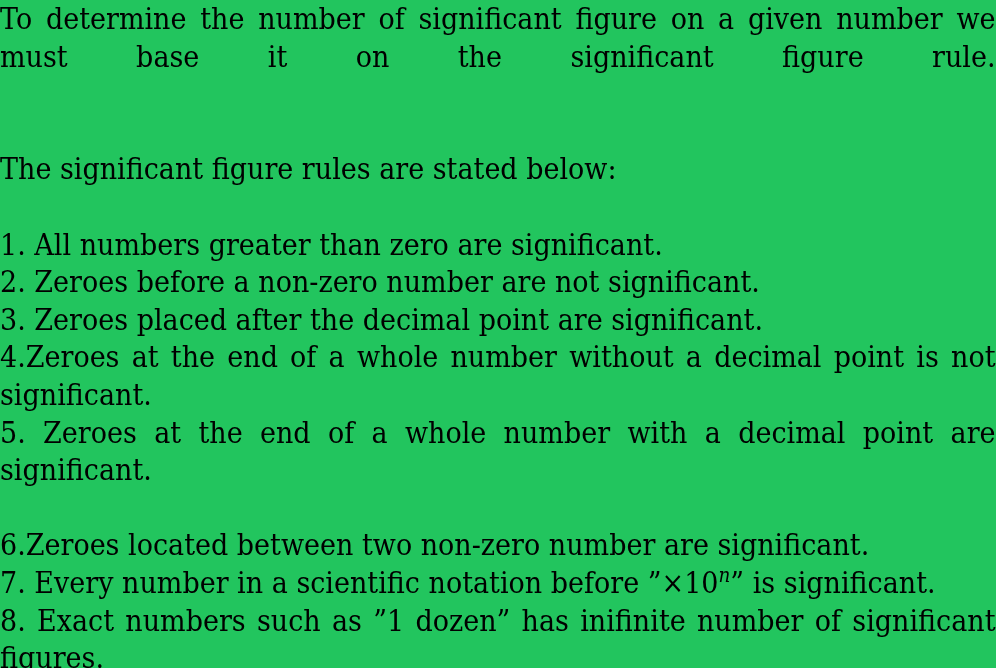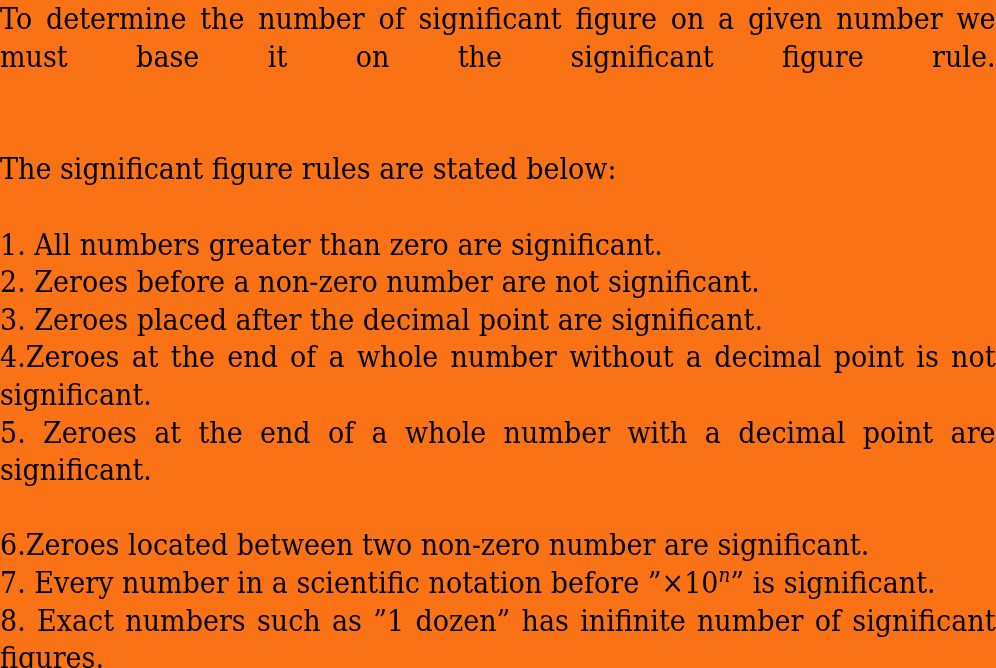--- a/index.html
+++ b/index.html
@@ -6,21 +6,21 @@
   html, body {
     margin: 0;
     padding: 0;
     background: #ffffff;
   }
 
   .page {
     position: relative;
     width: 996px;
     height: 668px;
-    background: #f97316;
+    background: #22c55e;
     overflow: hidden;
     font-family: "DejaVu Serif", "Liberation Serif", serif;
     color: #000000;
   }
 
   
   .doc {
     position: absolute;
     left: 0;
     top: 0;

